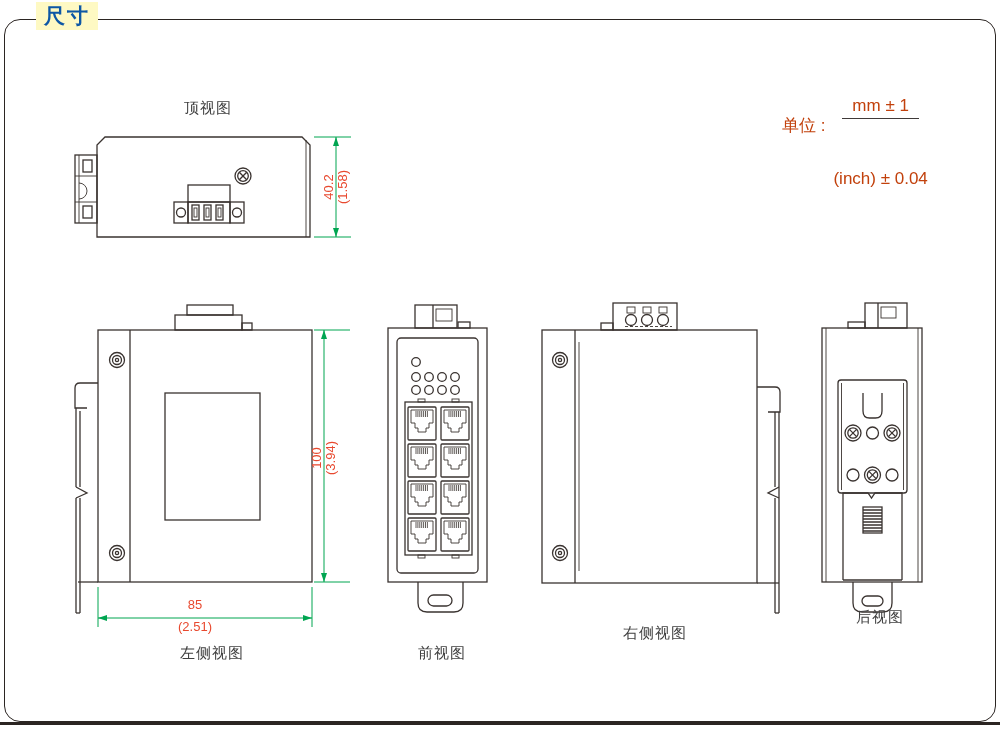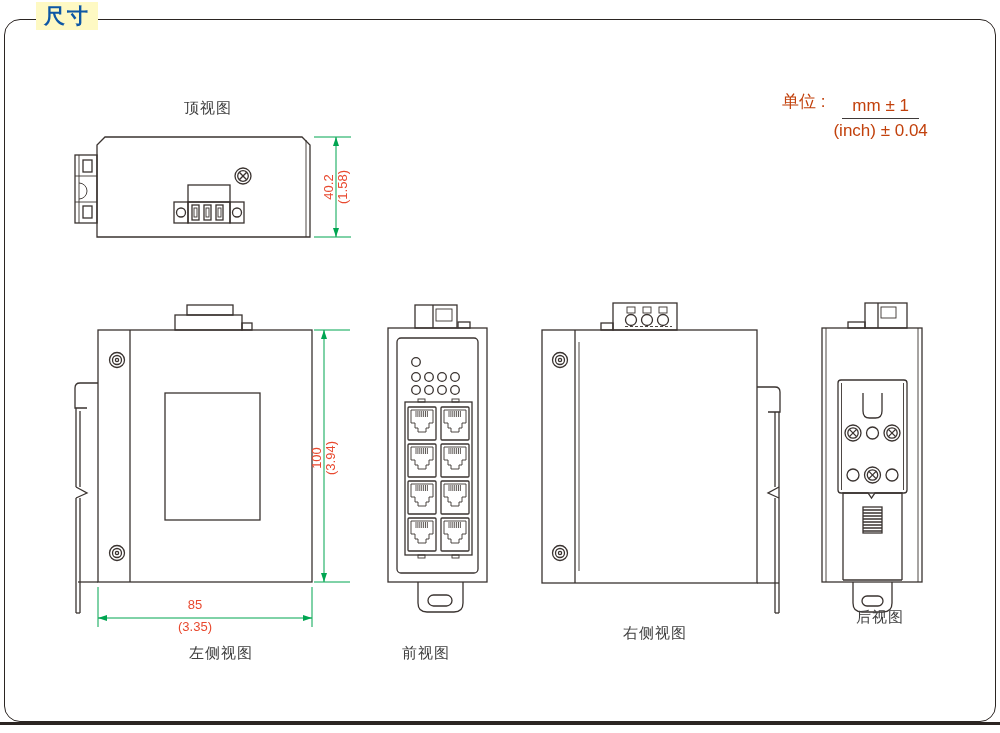--- a/index.html
+++ b/index.html
@@ -7,21 +7,21 @@
         font-family:"Liberation Sans",sans-serif;color:#3f3a39;}
   .frame{position:absolute;left:4px;top:19px;width:990px;height:701px;
          border:1.5px solid #2b2522;border-radius:16px;}
   .bottom-rule{position:absolute;left:0;top:722px;width:1000px;height:3px;background:#2b2522;}
   .page-title{position:absolute;left:36px;top:2px;padding:0 8px;background:#fef9c3;
               font-size:21px;font-weight:bold;letter-spacing:2px;color:#0d57a5;}
   .unit-note{position:absolute;left:782px;top:62px;display:flex;align-items:center;gap:8px;
              font-size:17px;color:#c2410c;}
   .fraction{display:inline-flex;flex-direction:column;align-items:center;}
   .fraction .num{padding:0 10px 2px 10px;border-bottom:1.5px solid #3f3a39;margin-top:34px;}
-  .fraction .den{padding-top:2px;}
+  .fraction .den{padding-top:2px;margin-top:48px;}
   .view-label{position:absolute;font-size:15px;color:#404040;text-align:center;letter-spacing:1px;}
   svg{position:absolute;overflow:visible;}
   svg *{fill:none;stroke:#3a3330;stroke-width:1.3;}
   svg .thin{stroke-width:0.9;}
   svg .heavy{stroke-width:1.7;}
   svg .pins{stroke-width:0.8;}
   svg .dim line, svg .dim path{stroke:#00a551;stroke-width:1;}
   svg .dim-arrow{fill:#00a551;stroke:none;}
   svg .dashed{stroke-dasharray:3,2;stroke-width:0.9;}
   .dim-text{position:absolute;color:#e8492f;font-size:13px;line-height:14px;text-align:center;}
@@ -139,23 +139,23 @@
     </g>
   </svg>
   <div class="dim-text vdim" style="left:289px;top:443px;">
     <span>100</span>
     <span>(3.94)</span>
   </div>
   <div class="dim-text hdim" style="left:145px;top:598px;">
     <span>85</span>
   </div>
   <div class="dim-text hdim" style="left:145px;top:620px;">
-    <span>(3.35)</span>
-  </div>
-  <div class="view-label" style="left:161px;top:644px;width:120px;">左侧视图</div>
+    <span>(2.51)</span>
+  </div>
+  <div class="view-label" style="left:152px;top:644px;width:120px;">左侧视图</div>
 
   <svg style="left:380px;top:295px;" width="115" height="330">
     <defs>
       <g id="rj45">
         <rect x="0" y="0" width="28" height="33" rx="1"></rect>
         <path class="thin" d="M3,3 H25 V16 H21 V21 H18 V25 H10 V21 H7 V16 H3 Z"></path>
         <path class="pins" d="M8,4 V10 M9.9,4 V10 M11.8,4 V10 M13.7,4 V10 M15.6,4 V10 M17.5,4 V10 M19.4,4 V10"></path>
       </g>
     </defs>
     <g>
@@ -192,21 +192,21 @@
       <use href="#rj45" x="28" y="186"></use>
       <use href="#rj45" x="61" y="186"></use>
       <use href="#rj45" x="28" y="223"></use>
       <use href="#rj45" x="61" y="223"></use>
     </g>
     <g>
       <path d="M38,287 V308 Q38,317 47,317 H74 Q83,317 83,308 V287"></path>
       <rect x="48" y="300" width="24" height="11" rx="5.5"></rect>
     </g>
   </svg>
-  <div class="view-label" style="left:376px;top:644px;width:100px;">前视图</div>
+  <div class="view-label" style="left:392px;top:644px;width:100px;">前视图</div>
 
   <svg style="left:530px;top:295px;" width="260" height="330">
     <g>
       <rect x="83" y="8" width="64" height="27"></rect>
       <rect class="thin" x="97" y="12" width="8" height="6"></rect>
       <rect class="thin" x="113" y="12" width="8" height="6"></rect>
       <rect class="thin" x="129" y="12" width="8" height="6"></rect>
       <circle cx="101" cy="25" r="5.5"></circle>
       <circle cx="117" cy="25" r="5.5"></circle>
       <circle cx="133" cy="25" r="5.5"></circle>

